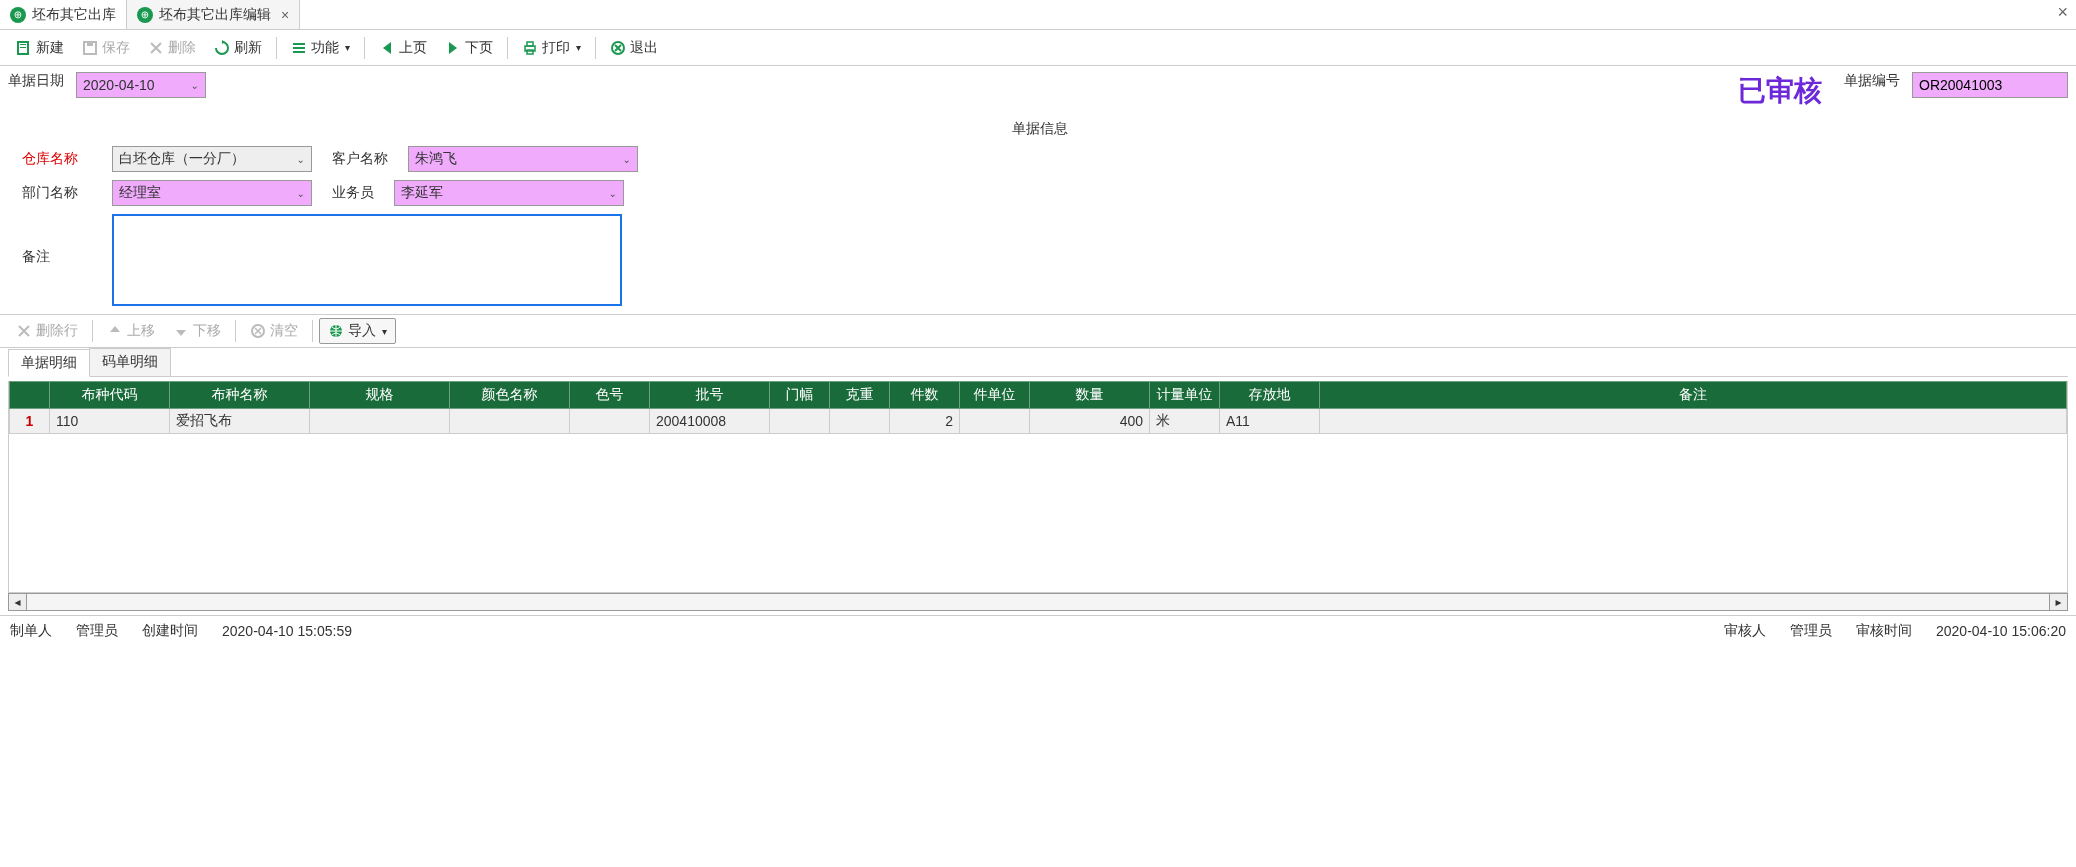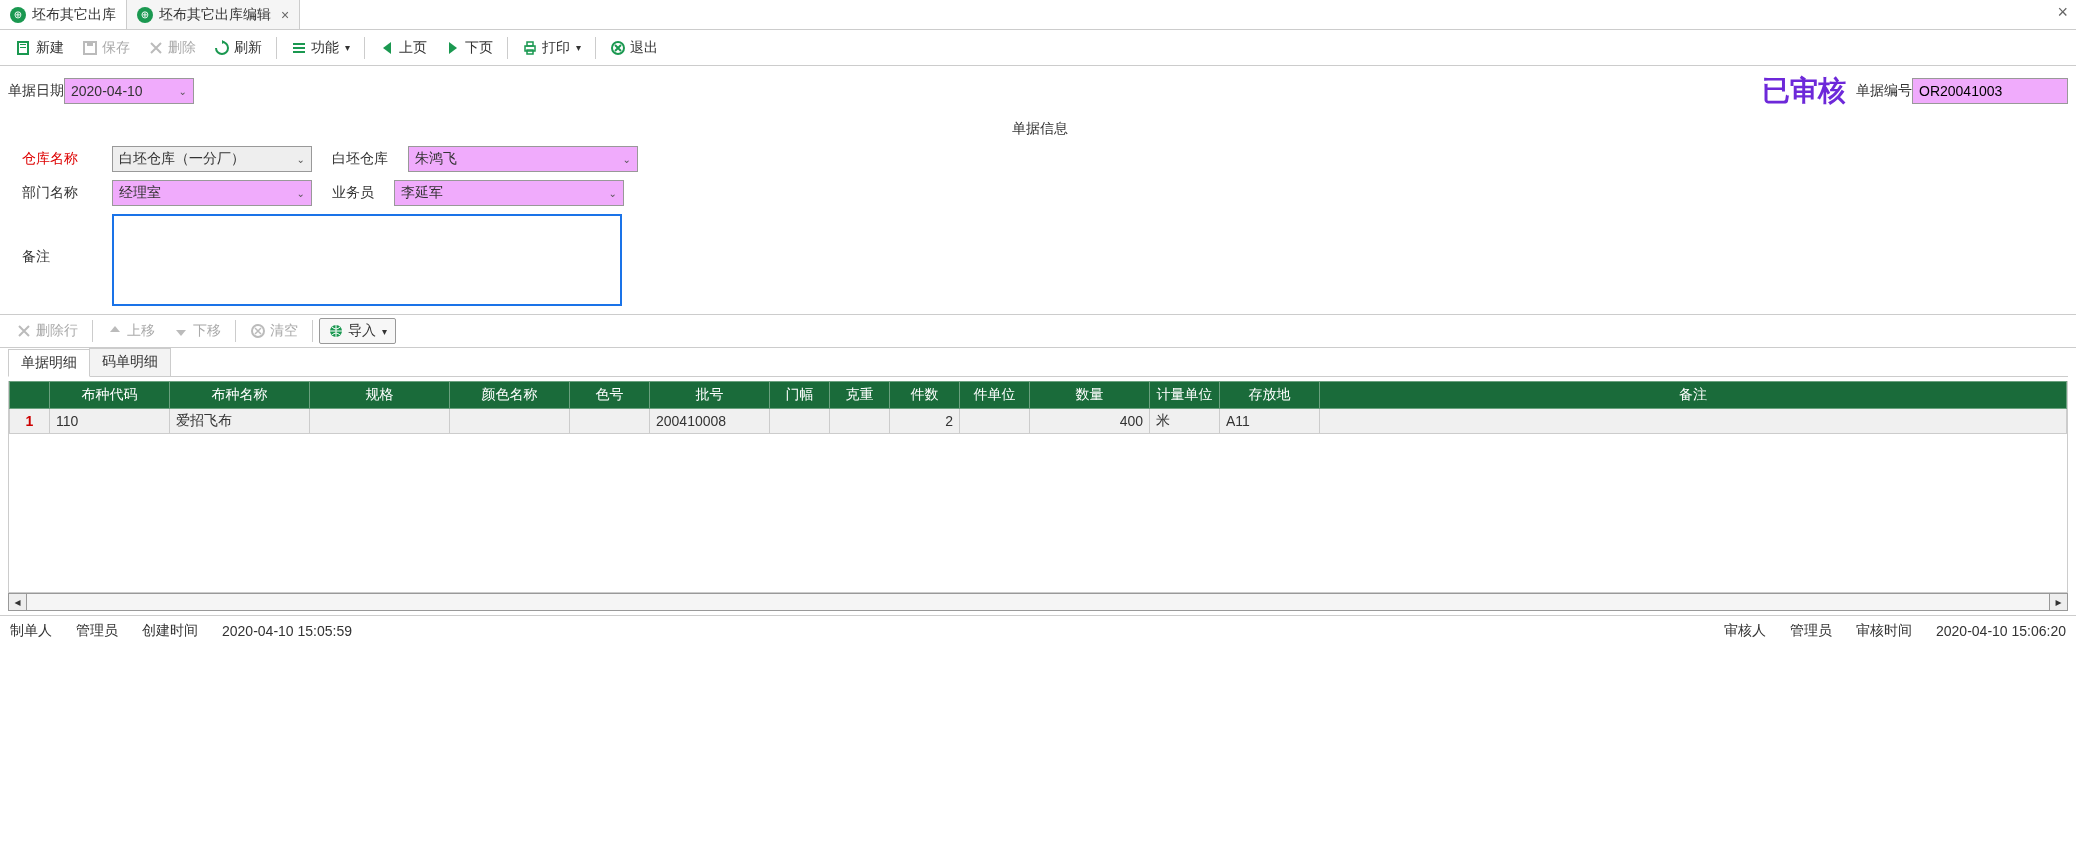--- a/index.html
+++ b/index.html
@@ -9,21 +9,21 @@
   .tab.active { background: #f5f5f5; }
   .tab .globe { width: 16px; height: 16px; border-radius: 50%; background: #1a9850; display: inline-flex; align-items: center; justify-content: center; color: #fff; font-size: 10px; }
   .tab .close-x { font-size: 14px; color: #666; margin-left: 4px; cursor: pointer; }
   .tabs-bar .window-close { position: absolute; right: 8px; top: 2px; font-size: 18px; color: #666; cursor: pointer; }
   .toolbar { display: flex; align-items: center; gap: 2px; padding: 4px 8px; border-bottom: 1px solid #ccc; height: 36px; }
   .tb-btn { display: flex; align-items: center; gap: 4px; padding: 3px 8px; cursor: pointer; border-radius: 2px; }
   .tb-btn.disabled { color: #aaa; }
   .tb-sep { width: 1px; height: 22px; background: #ccc; margin: 0 4px; }
   .tb-icon { display: inline-block; width: 16px; height: 16px; }
   .tb-caret { font-size: 10px; margin-left: 2px; }
-  .form-row { display: flex; align-items: center; padding: 6px 8px; gap: 0; }
+  .form-row { display: flex; padding: 6px 8px; gap: 12px; }
   .label { font-size: 14px; }
   .label.required { color: #d00; }
   .input, .select { border: 1px solid #999; padding: 2px 6px; font-size: 14px; background: #f0abfc; height: 26px; }
   .select { display: flex; align-items: center; justify-content: space-between; gap: 6px; min-width: 180px; }
   .select .caret { font-size: 10px; color: #555; }
   .select.disabled { background: #eee; }
   .fieldset { margin: 4px 10px 8px 10px; }
   .fieldset-title { font-size: 14px; margin-bottom: 8px; padding-left: 4px; text-align: center; }
   .fieldset-body { padding-left: 12px; }
   .field-row { display: flex; align-items: center; gap: 20px; margin-bottom: 8px; }
@@ -167,21 +167,21 @@
 
 <div class="fieldset">
   <div class="fieldset-title">单据信息</div>
   <div class="fieldset-body">
     <div class="field-row">
       <span class="label required">仓库名称</span>
       <div class="select disabled" style="width:200px">
         <span>白坯仓库（一分厂）</span>
         <span class="caret">⌄</span>
       </div>
-      <span class="label" style="width:auto">白坯仓库</span>
+      <span class="label" style="width:auto">客户名称</span>
       <div class="select" style="width:230px">
         <span>朱鸿飞</span>
         <span class="caret">⌄</span>
       </div>
     </div>
     <div class="field-row">
       <span class="label">部门名称</span>
       <div class="select" style="width:200px">
         <span>经理室</span>
         <span class="caret">⌄</span>

